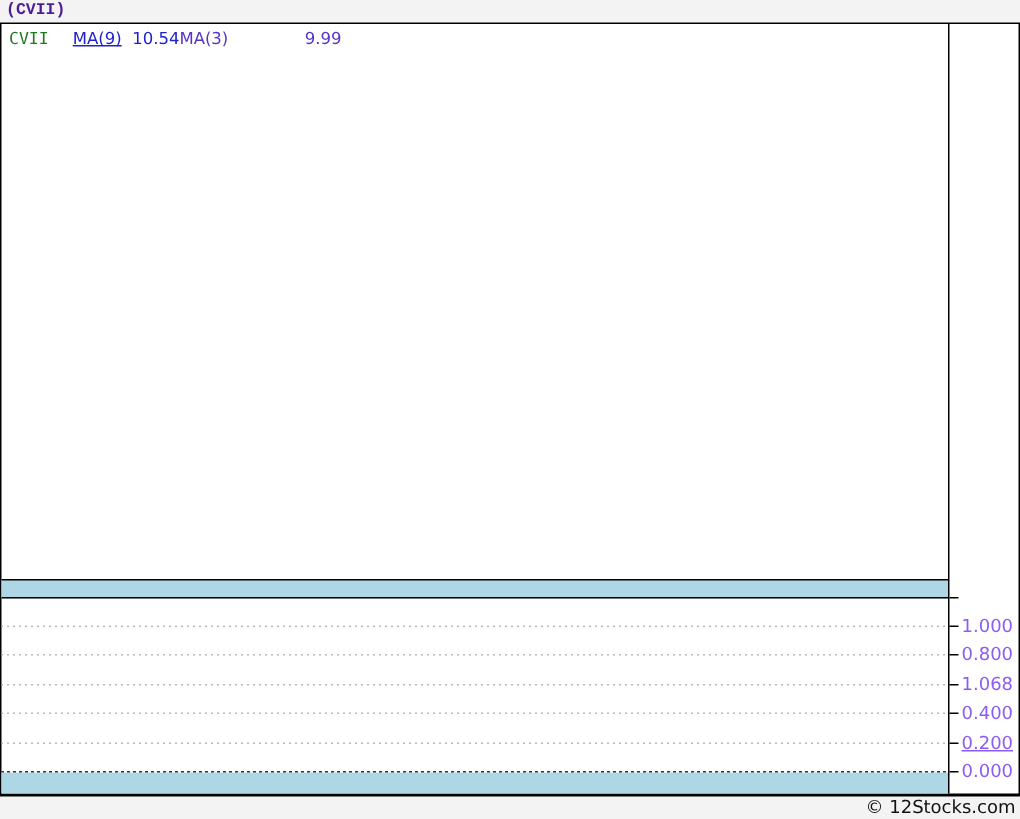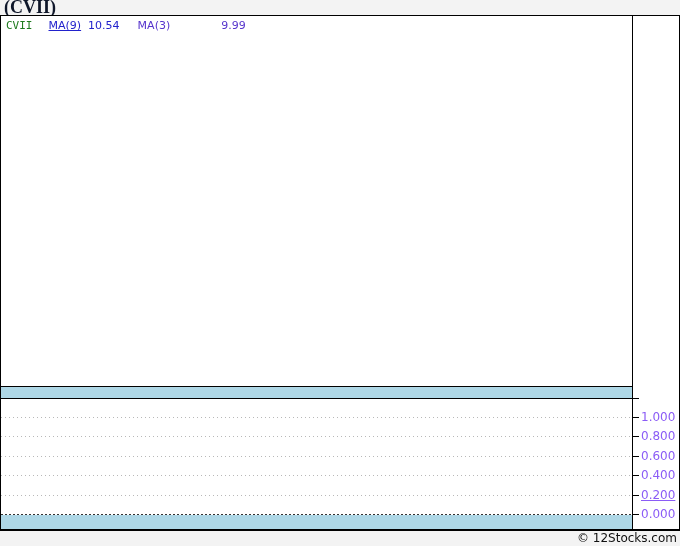--- a/index.html
+++ b/index.html
@@ -4,35 +4,35 @@
 <style>
   html,body{margin:0;padding:0;}
   body{
     width:680px;height:546px;position:relative;overflow:hidden;
     background:#f3f3f3;
     font-family:"DejaVu Sans", sans-serif;
     -webkit-font-smoothing:none;
   }
   .title{
     position:absolute;top:0;left:4px;height:15px;line-height:15px;
-    font-family:Liberation Serif, serif;
-    font-weight:bold;font-size:18px;color:#0f172a;white-space:nowrap;
+    font-family:Liberation Mono, monospace;
+    font-weight:bold;font-size:11px;color:#4c1d95;white-space:nowrap;
   }
   .chart-box{
     position:absolute;top:15px;left:0;width:678px;height:513px;
     background:#fff;border:1px solid #000;border-bottom:2px solid #000;
   }
   .vline{position:absolute;top:0;left:631px;width:1px;height:100%;background:#000;}
   
   .price-legend{
     position:absolute;top:3px;left:5px;font-size:11px;white-space:nowrap;
   }
   .price-legend .ticker{color:#1e7a1e;font-family:"DejaVu Sans Mono", monospace;margin-right:16px;margin-top:20px;}
   .price-legend .ma9{color:#2222cc;margin-right:7px;text-decoration:underline;}
-  .price-legend .ma9v{color:#2222cc;margin-right:18px;}
+  .price-legend .ma9v{color:#2222cc;}
   .price-legend .ma3{color:#5533cc;margin-right:23px;}
   .price-legend .ma3v{color:#5533cc;margin-left:28px;}
   
   .band1{
     position:absolute;top:370px;left:0;width:631px;height:11px;
     background:#aed7e6;border-top:1px solid #000;border-bottom:1px solid #000;
   }
   .band2{
     position:absolute;top:499px;left:0;width:631px;height:14px;
     background:#aed7e6;
@@ -95,20 +95,20 @@
   <div class="tick t0"></div>
   <div class="tick t1"></div>
   <div class="tick t2"></div>
   <div class="tick t3"></div>
   <div class="tick t4"></div>
   <div class="tick t5"></div>
   <div class="tick t6"></div>
 
   <div class="axis-label l1">1.000</div>
   <div class="axis-label l2">0.800</div>
-  <div class="axis-label l3">0.600</div>
+  <div class="axis-label l3">1.068</div>
   <div class="axis-label l4">0.400</div>
   <div class="axis-label l5">0.200</div>
   <div class="axis-label l6">0.000</div>
 
 </div>
 
 <a class="footer">© 12Stocks.com</a>
 
 </body></html>

